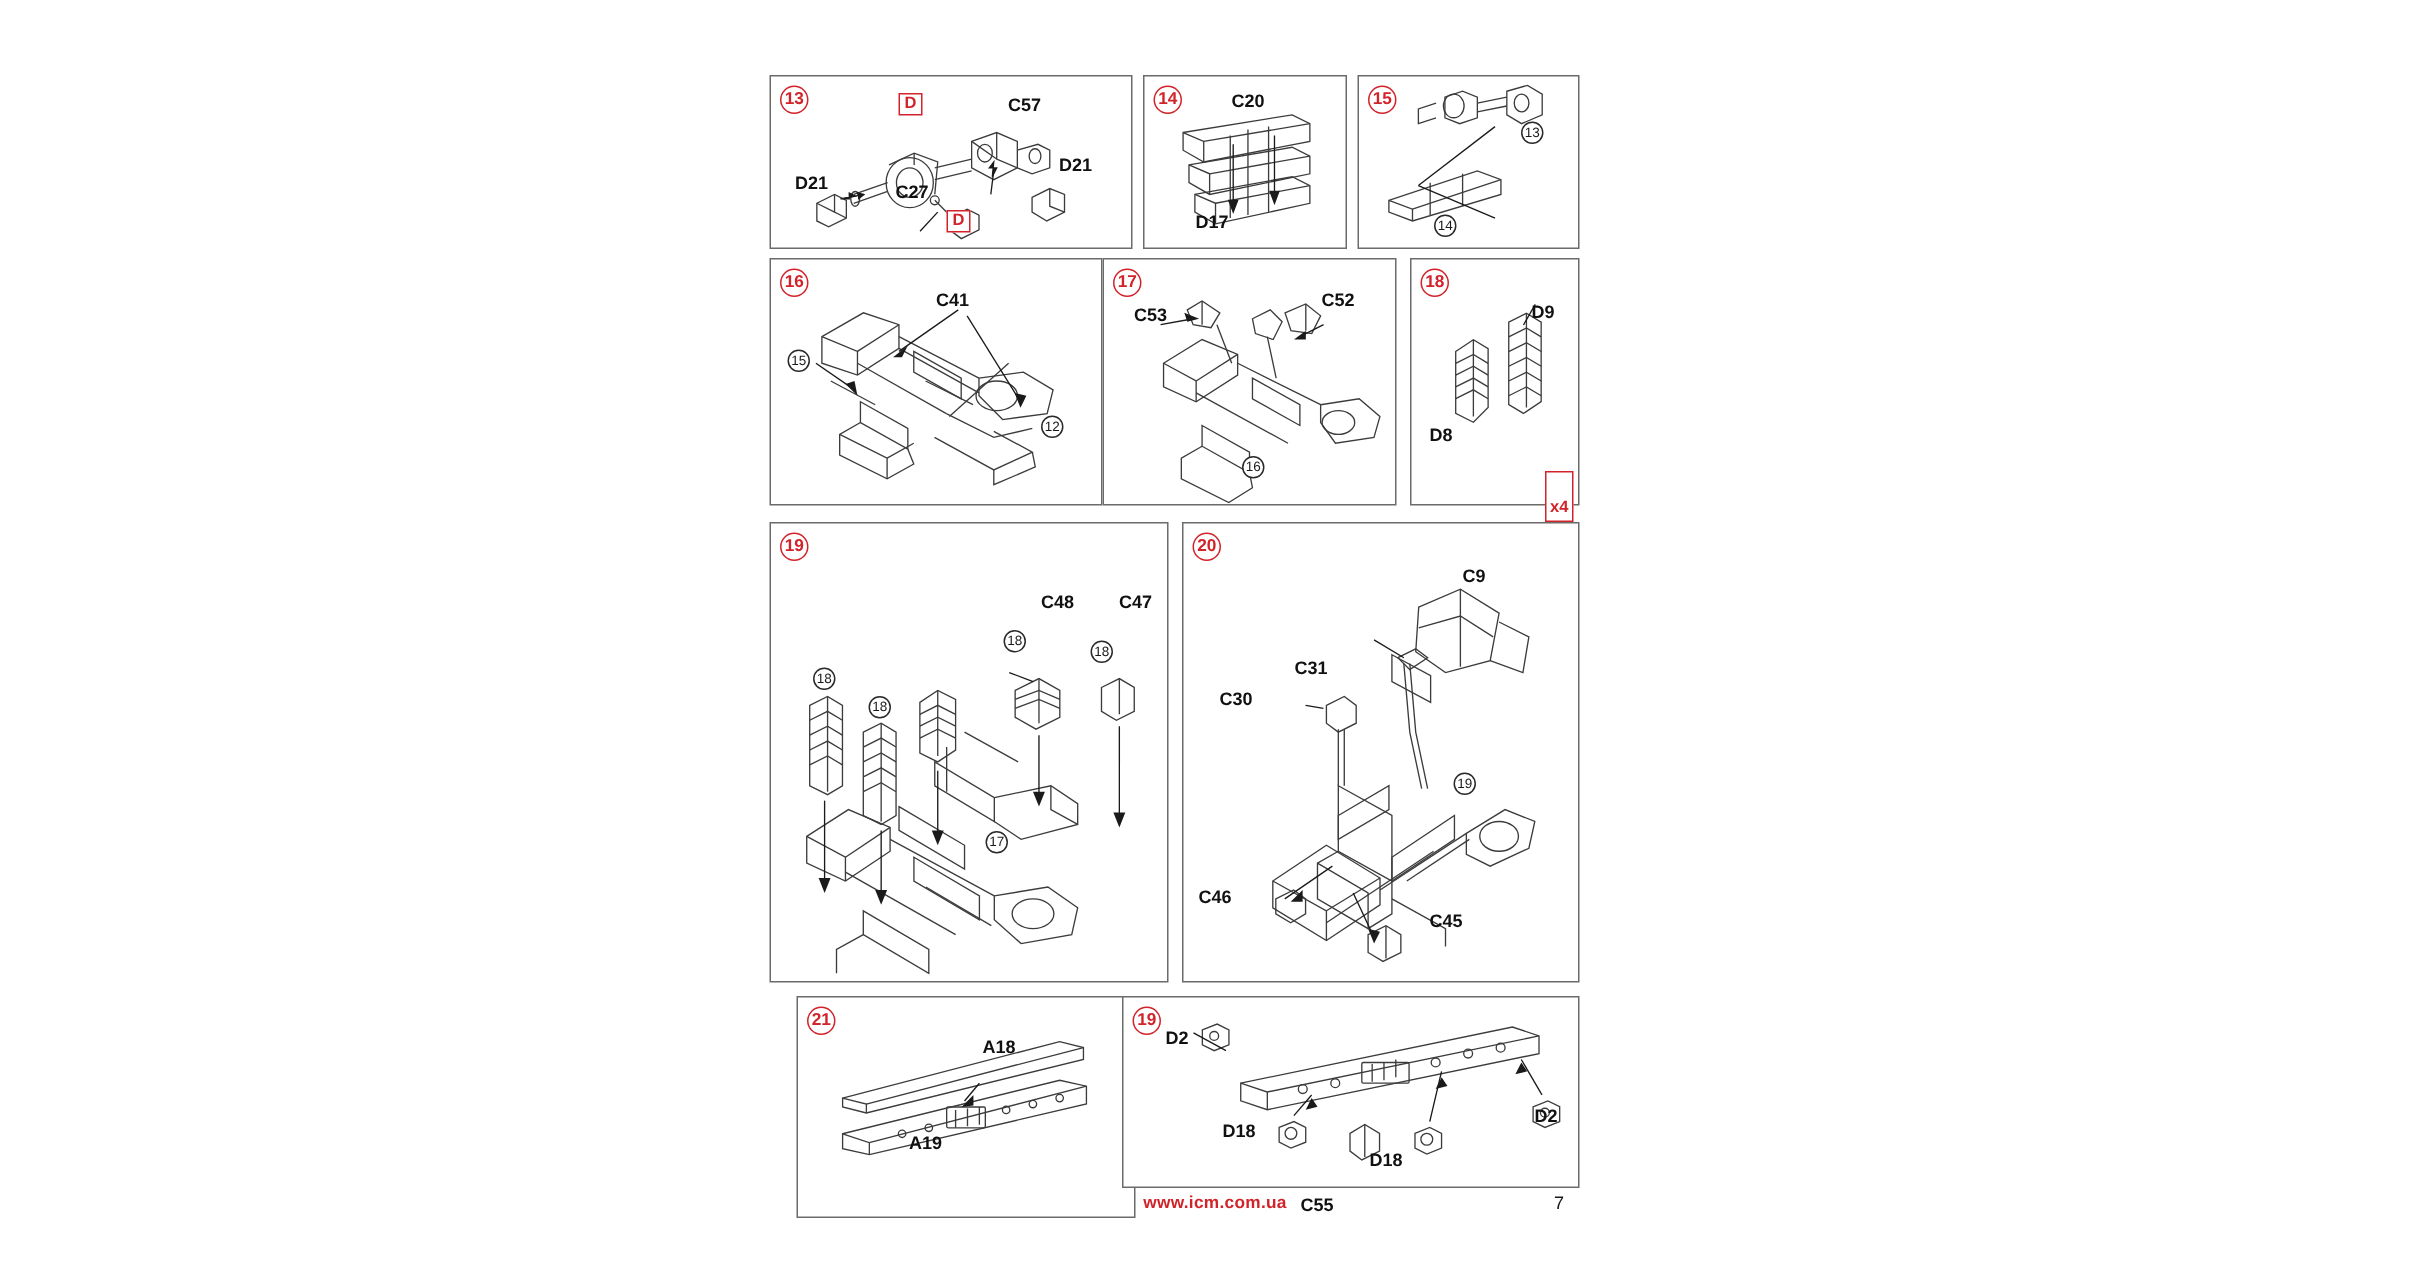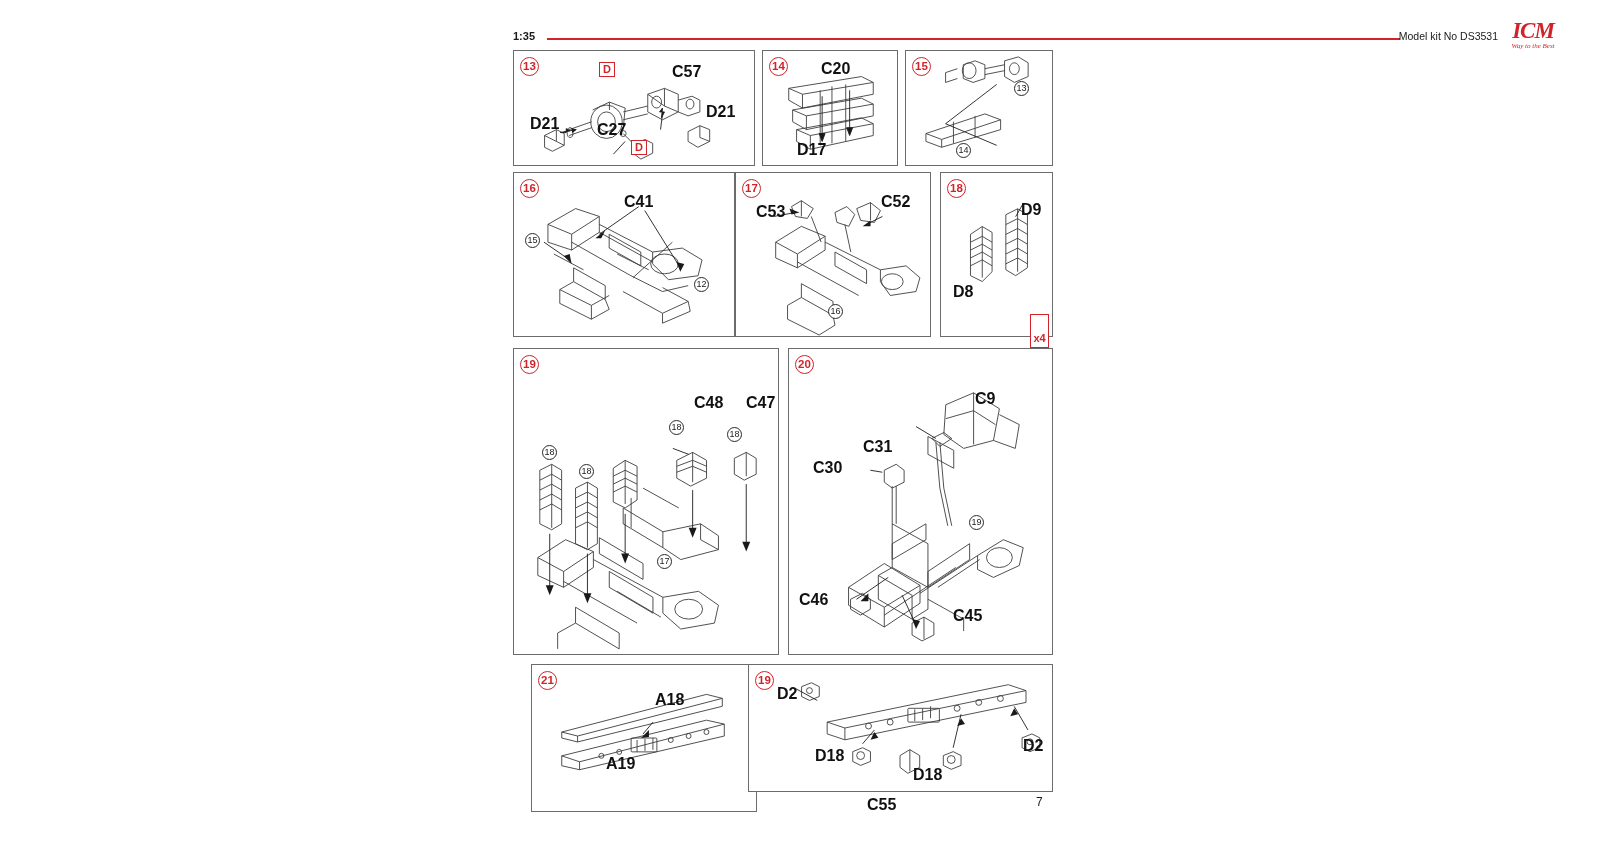--- a/index.html
+++ b/index.html
@@ -109,21 +109,21 @@
     color: #1a1a1a;
     font-size: 9px;
     line-height: 13px;
     text-align: center;
     background: #fff;
     box-sizing: border-box;
     z-index: 5;
   }
   .part-label {
     position: absolute;
-    font-size: 16px;
+    font-size: 12px;
     font-weight: bold;
     color: #111;
     white-space: nowrap;
     z-index: 4;
   }
   .red-box {
     position: absolute;
     border: 1.2px solid #d2232a;
     color: #d2232a;
     font-size: 11px;
@@ -172,29 +172,20 @@
     top: 795px;
     font-size: 12px;
     color: #1a1a1a;
   }
 </style>
 </head>
 <body>
 
 <div class="page">
 
-  <div class="header">
-    <div class="scale-label">1:35</div>
-    <div class="header-rule"></div>
-    <div class="kit-no">Model kit No DS3531</div>
-    <div class="logo">
-      <div class="logo-text">ICM</div>
-      <div class="logo-sub">Way to the Best</div>
-    </div>
-  </div>
 
   <div class="step-box" style="left:513px; top:50px; width:242px; height:116px;">
     <svg class="art" viewBox="0 0 242 116">
       <g fill="none" stroke="#3c3c3c" stroke-width="0.9">
 
         <path d="M30 86 L42 80 L50 84 L50 96 L38 102 L30 98 Z"></path>
         <path d="M42 80 L42 92 L50 96"></path>
         <path d="M30 86 L42 92"></path>
 
         <path d="M55 80 L78 72"></path>
@@ -539,21 +530,21 @@
         <path d="M114 248 L128 278"></path>
         <path d="M128 78 L148 90"></path>
         <path d="M94 124 L82 122"></path>
       </g>
       <g fill="#1a1a1a">
         <path d="M72 254 L80 246 L80 254 Z"></path>
         <path d="M128 282 L124 272 L132 274 Z"></path>
       </g>
     </svg>
     <div class="step-num" style="left:6px; top:6px;">20</div>
-    <div class="part-label" style="left:186px; top:41px;">C9</div>
+    <div class="part-label" style="left:186px; top:28px;">C9</div>
     <div class="part-label" style="left:74px; top:89px;">C31</div>
     <div class="part-label" style="left:24px; top:110px;">C30</div>
     <div class="part-label" style="left:10px; top:242px;">C46</div>
     <div class="part-label" style="left:164px; top:258px;">C45</div>
     <div class="ref-badge" style="left:180px; top:166px;">19</div>
   </div>
 
   <div class="step-box" style="left:531px; top:664px; width:226px; height:148px;">
     <svg class="art" viewBox="0 0 226 128">
       <g fill="none" stroke="#3c3c3c" stroke-width="0.9">
@@ -631,15 +622,16 @@
       </g>
     </svg>
     <div class="step-num" style="left:6px; top:6px;">19</div>
     <div class="part-label" style="left:28px; top:20px;">D2</div>
     <div class="part-label" style="left:274px; top:72px;">D2</div>
     <div class="part-label" style="left:66px; top:82px;">D18</div>
     <div class="part-label" style="left:118px; top:83px;margin-top:48px;">C55</div>
     <div class="part-label" style="left:164px; top:101px;">D18</div>
   </div>
 
+  <div class="footer-url">www.icm.com.ua</div>
   <div class="footer-page">7</div>
 
 </div>
 
 </body></html>

